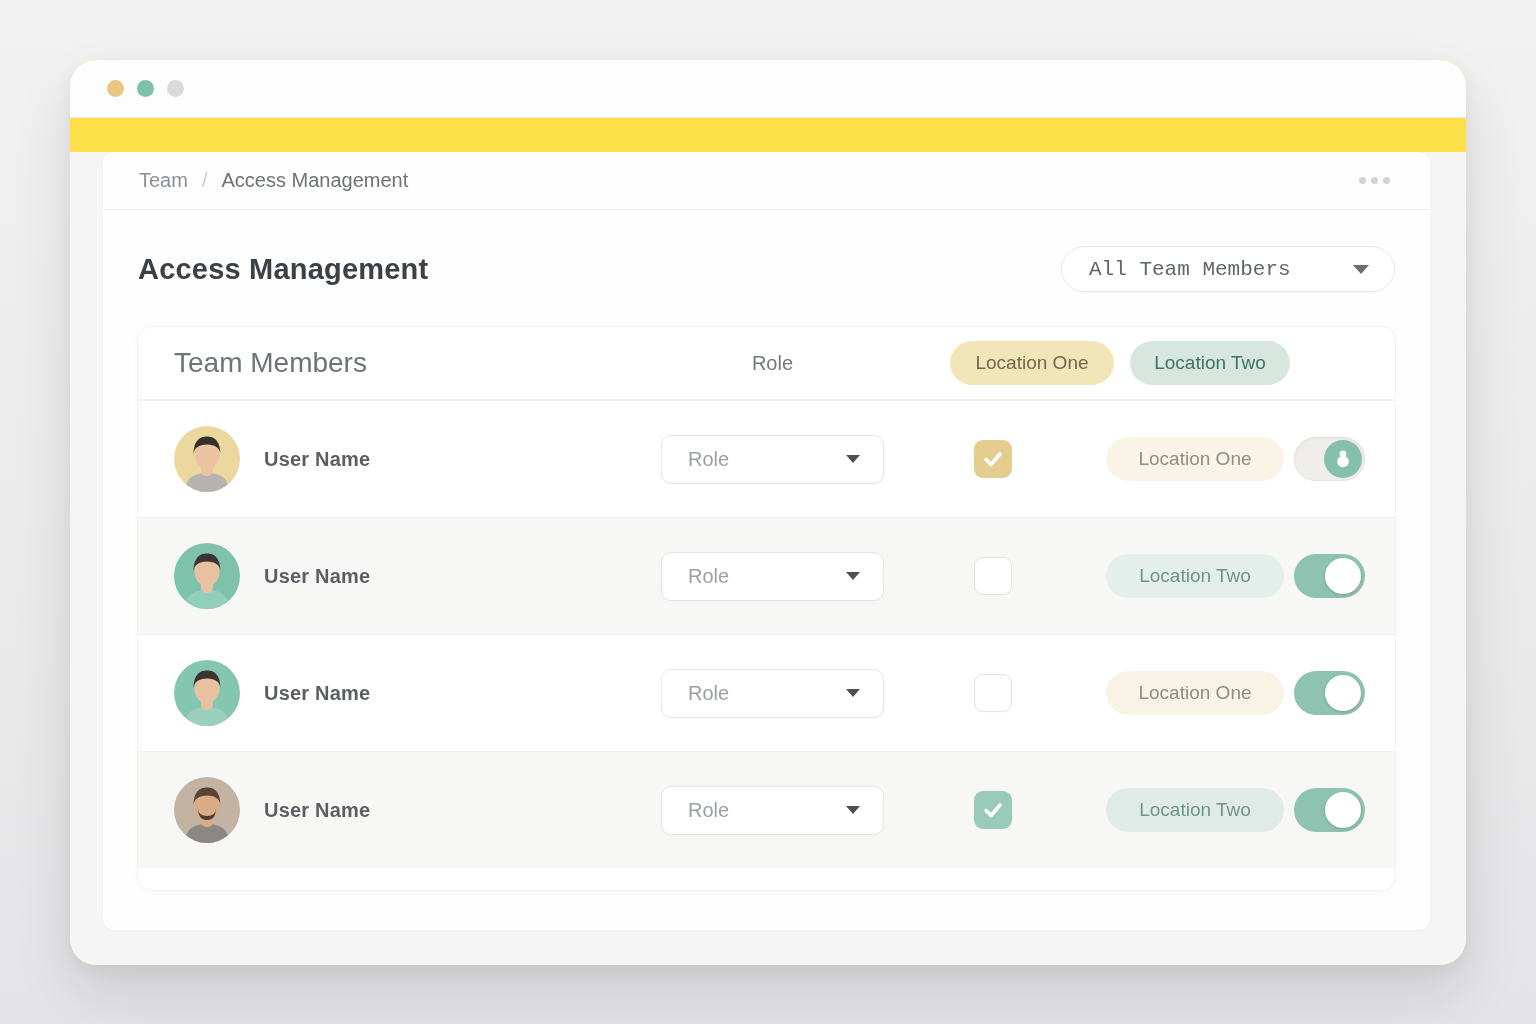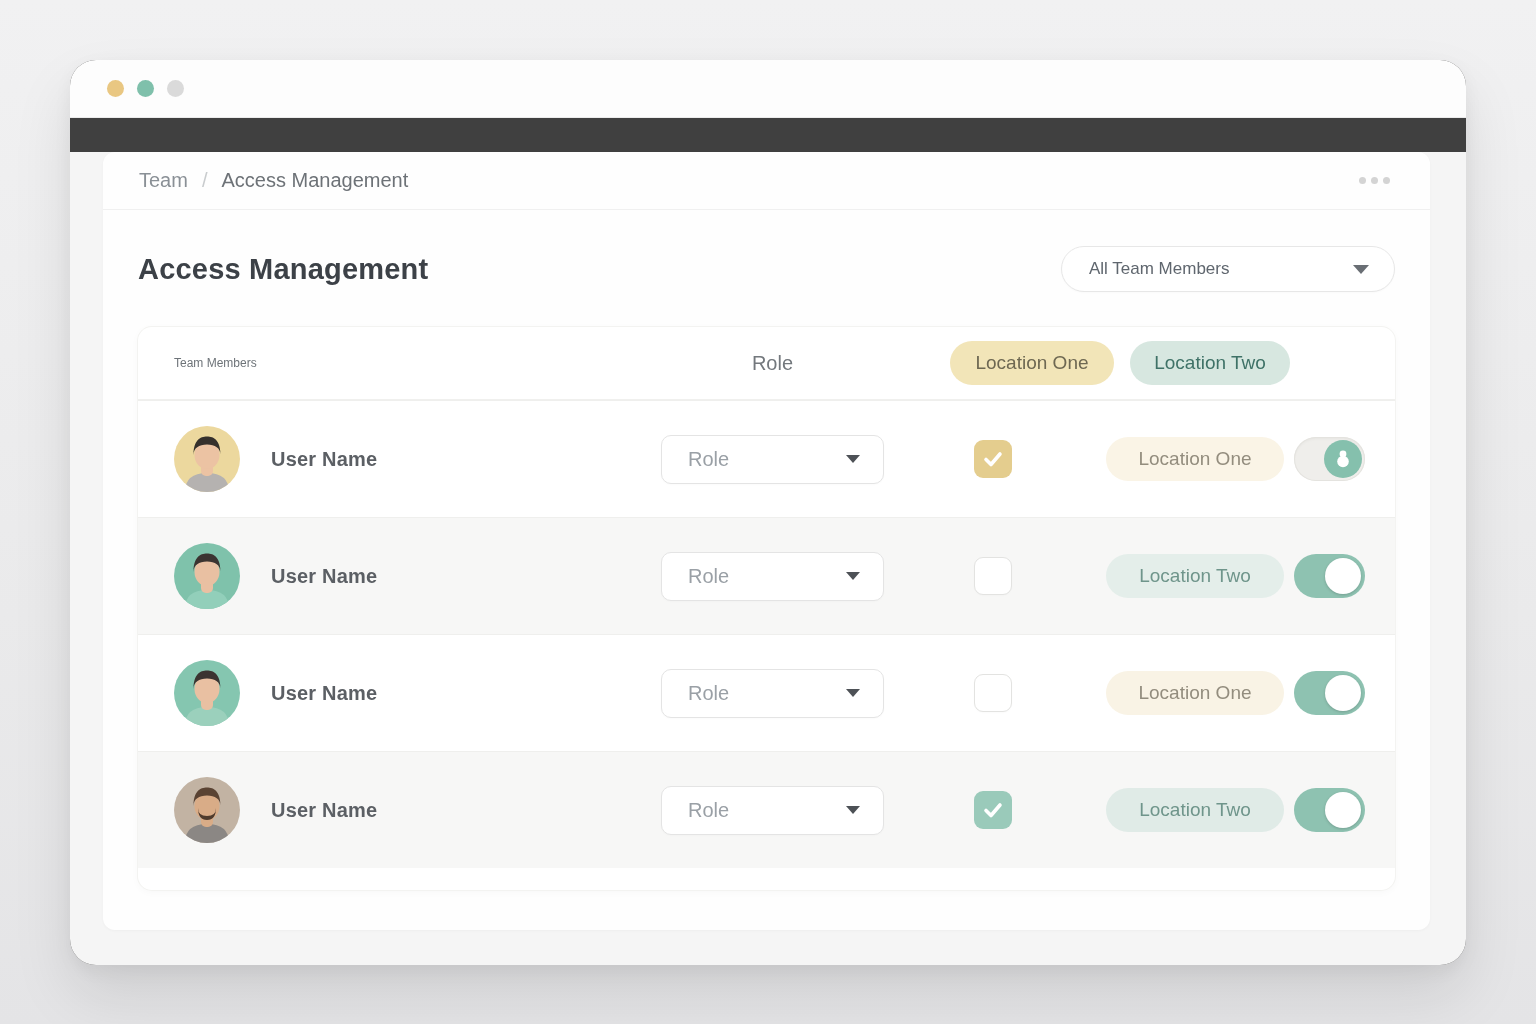--- a/index.html
+++ b/index.html
@@ -8,21 +8,21 @@
     width:1536px; height:1024px;
     background:linear-gradient(180deg,#f1f1f2 0%,#eaeaeb 60%,#e4e4e6 100%);
     font-family:"Liberation Sans", sans-serif;
     position:relative; overflow:hidden;
     -webkit-font-smoothing:antialiased;
   }
 
   
   .window {
     position:absolute; left:70px; top:60px; width:1396px; height:905px;
-    background:#404040; border-radius:26px;
+    background:#fde047; border-radius:26px;
     box-shadow:0 30px 60px rgba(0,0,0,.10), 0 6px 18px rgba(0,0,0,.05);
     overflow:hidden;
   }
   .titlebar {
     height:58px; background:#fdfdfd; display:flex; align-items:center;
     padding-left:37px; gap:13px; border-bottom:1px solid #ececec;
   }
   .dot { width:17px; height:17px; border-radius:50%; }
 
   .app-body { height:846px; background:#f5f5f5; }
@@ -47,52 +47,52 @@
   .content { padding:0 35px; }
 
   
   .page-header { display:flex; justify-content:space-between; align-items:center; margin-top:36px; height:46px; }
   .page-title { margin:0; font-size:29px; font-weight:bold; color:#3c4147; letter-spacing:.2px; }
   .filter-pill {
     width:334px; height:46px; border:1px solid #e7e7e7; border-radius:24px; background:#fff;
     display:flex; align-items:center; justify-content:space-between;
     padding:0 25px 0 27px; box-shadow:0 1px 2px rgba(0,0,0,.02); cursor:pointer;
   }
-  .filter-pill .label { font-size:17px; color:#5f666e; }
+  .filter-pill .label { font-size:21px; color:#5f666e;font-family:Liberation Mono, monospace; }
   .chevron-down { width:0; height:0; border-left:8px solid transparent; border-right:8px solid transparent; border-top:9px solid #696e74; }
 
   
   .table-card {
     margin-top:35px; background:#fff; border-radius:14px; padding-bottom:22px;
     box-shadow:0 0 0 1px #f3f3f1, 0 2px 8px rgba(0,0,0,.03);
   }
   .thead {
     display:flex; align-items:center; height:73px;
     padding:0 0 0 36px; border-bottom:1px solid #f0f0ee;
   }
-  .th-members { width:487px; font-size:12px; color:#6d7378; }
+  .th-members { width:487px; font-size:28px; color:#6d7378; }
   .th-role { width:223px; text-align:center; font-size:20px; color:#73787d; }
   .th-gap { width:66px; flex-shrink:0; }
   .badge {
     height:44px; border-radius:22px; display:flex; align-items:center; justify-content:center;
     font-size:19px; flex-shrink:0; white-space:nowrap;
   }
   .hbadge-1 { width:164px; }
   .hbadge-2 { width:160px; margin-left:16px; }
   .hbadge-3 { width:170px; margin-left:14px; }
 
   
   .row {
     display:grid; grid-template-columns:487px 223px 164px 58px 178px 10px 71px;
     align-items:center; height:117px; padding:0 29px 0 36px;
   }
   .row + .row, .row.first { border-top:1px solid #efefed; }
   .row.alt { background:#f7f7f6; }
 
-  .member-cell { display:flex; align-items:center; gap:31px;text-align:center; }
+  .member-cell { display:flex; align-items:center; gap:24px;text-align:center; }
   .avatar { width:66px; height:66px; flex-shrink:0; }
   .member-name { font-size:20px; font-weight:bold; color:#5b5f64; letter-spacing:.2px; }
 
   .role-select {
     width:223px; height:49px; border:1px solid #e4e4e4; border-radius:10px; background:#fff;
     display:flex; align-items:center; justify-content:space-between;
     padding:0 23px 0 26px; box-shadow:0 1px 2px rgba(0,0,0,.02); cursor:pointer;
   }
   .role-select .label { font-size:20px; color:#9aa0a6; }
   .chevron-sm { width:0; height:0; border-left:7px solid transparent; border-right:7px solid transparent; border-top:8px solid #4d5156; }

